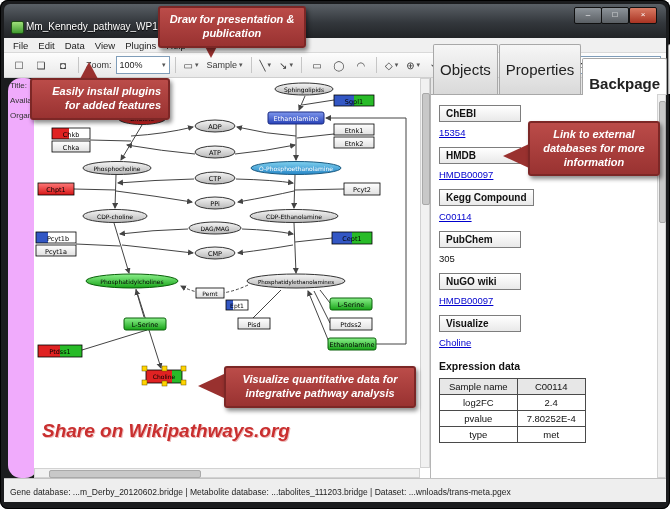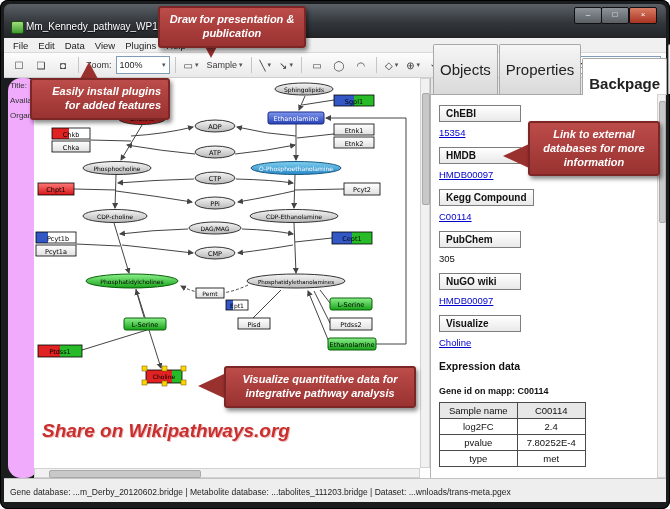--- a/index.html
+++ b/index.html
@@ -403,21 +403,20 @@
       <div class="bp-link">HMDB00097</div>
       <div class="bp-header">Kegg Compound</div>
       <div class="bp-link">C00114</div>
       <div class="bp-header">PubChem</div>
       <div class="bp-plain">305</div>
       <div class="bp-header">NuGO wiki</div>
       <div class="bp-link">HMDB00097</div>
       <div class="bp-header">Visualize</div>
       <div class="bp-link">Choline</div>
       <div class="bp-title">Expression data</div>
-      <div class="bp-geneid">Gene id on mapp: C00114</div>
       <table class="expr">
         <tbody>
             <tr>
           <td>Sample name</td>
           <td>C00114</td>
         </tr>
         <tr>
           <td>log2FC</td>
           <td>2.4</td>
         </tr>

